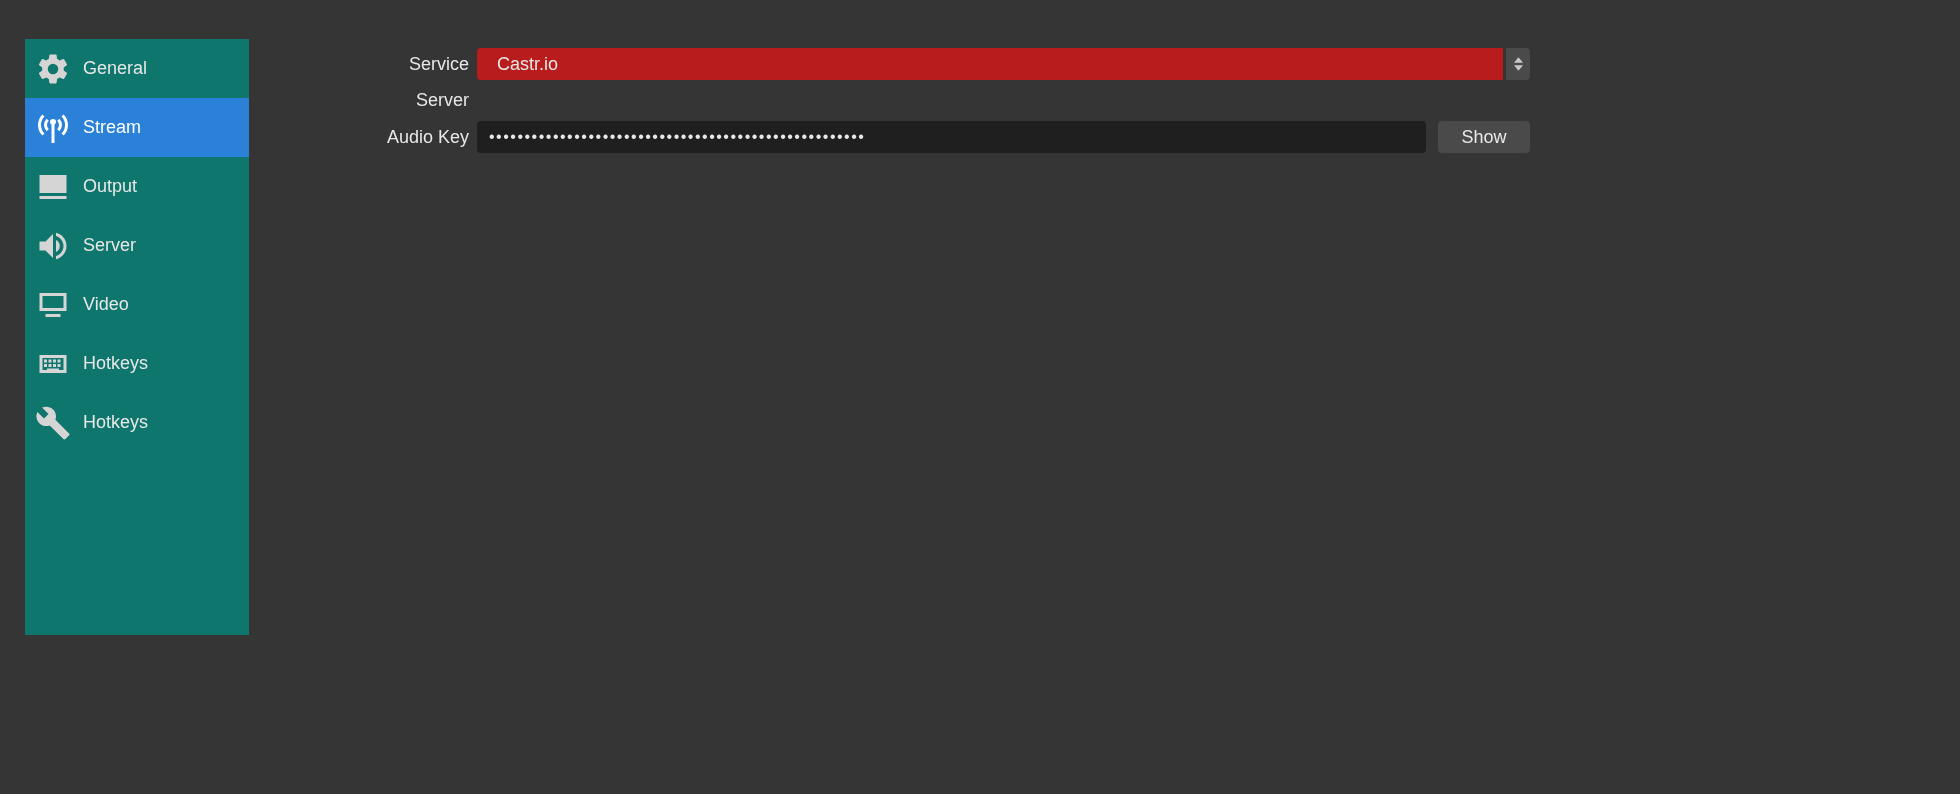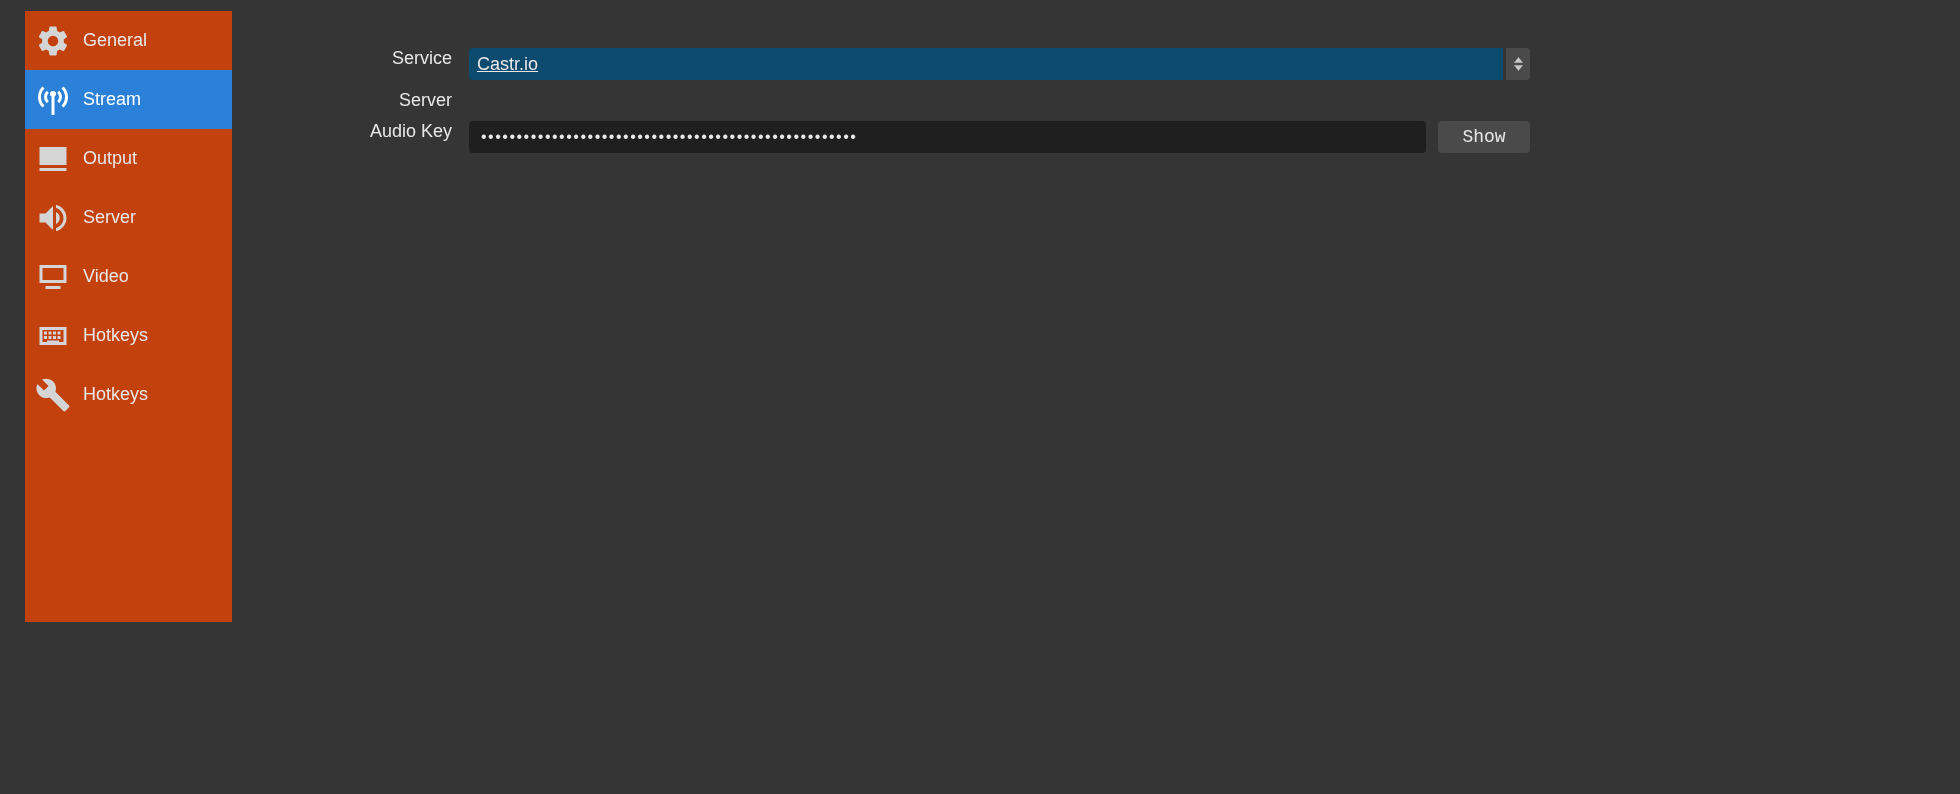--- a/index.html
+++ b/index.html
@@ -14,24 +14,24 @@
     width: 1560px;
     height: 635px;
     overflow: hidden;
     font-size: 18px;
   }
   .container {
     display: flex;
     height: 100%;
   }
   .sidebar {
-    width: 207px;
-    background: #c2410c;
+    width: 224px;
+    background: #0f766e;
     margin-left: 25px;
-    margin-top: 11px;
+    margin-top: 39px;
     height: calc(100% - 24px);
   }
   .sidebar-item {
     display: flex;
     align-items: center;
     height: 59px;
     padding-left: 8px;
     cursor: pointer;
     gap: 10px;
   }
@@ -63,47 +63,46 @@
     color: #ffffff;
   }
   .main {
     flex: 1;
     padding-top: 48px;
     padding-left: 30px;
     padding-right: 30px;
   }
   .form-row {
     display: flex;
-    align-items: flex-start;
+    align-items: center;
     margin-bottom: 10px;
-    gap: 17px;
+    gap: 8px;
   }
   .form-label {
     width: 190px;
     text-align: right;
     font-size: 18px;
     color: #e8e8e8;
     flex-shrink: 0;
   }
   .select-wrap {
     flex: 1;
     display: flex;
     align-items: stretch;
     height: 32px;
   }
   .select-box {
     flex: 1;
-    background: #0c4a6e;
+    background: #b91c1c;
     border-radius: 4px 0 0 4px;
     display: flex;
     align-items: center;
-    padding-left: 8px;
-    font-size: 18px;
-    color: #e8e8e8;
-    text-decoration: underline;
+    padding-left: 20px;
+    font-size: 18px;
+    color: #e8e8e8;
   }
   .select-stepper {
     width: 24px;
     background: #4a4a4a;
     border-radius: 0 4px 4px 0;
     margin-left: 3px;
     display: flex;
     flex-direction: column;
     align-items: center;
     justify-content: center;
@@ -134,21 +133,21 @@
     font-family: inherit;
   }
   .show-btn {
     width: 92px;
     background: #4a4a4a;
     border: none;
     border-radius: 4px;
     color: #e8e8e8;
     font-size: 18px;
     cursor: pointer;
-    font-family: Liberation Mono, monospace;
+    font-family: Liberation Sans, sans-serif;
   }
 </style>
 </head>
 <body>
 
 <div class="container">
 
   <div class="sidebar">
 
     <div class="sidebar-item">

